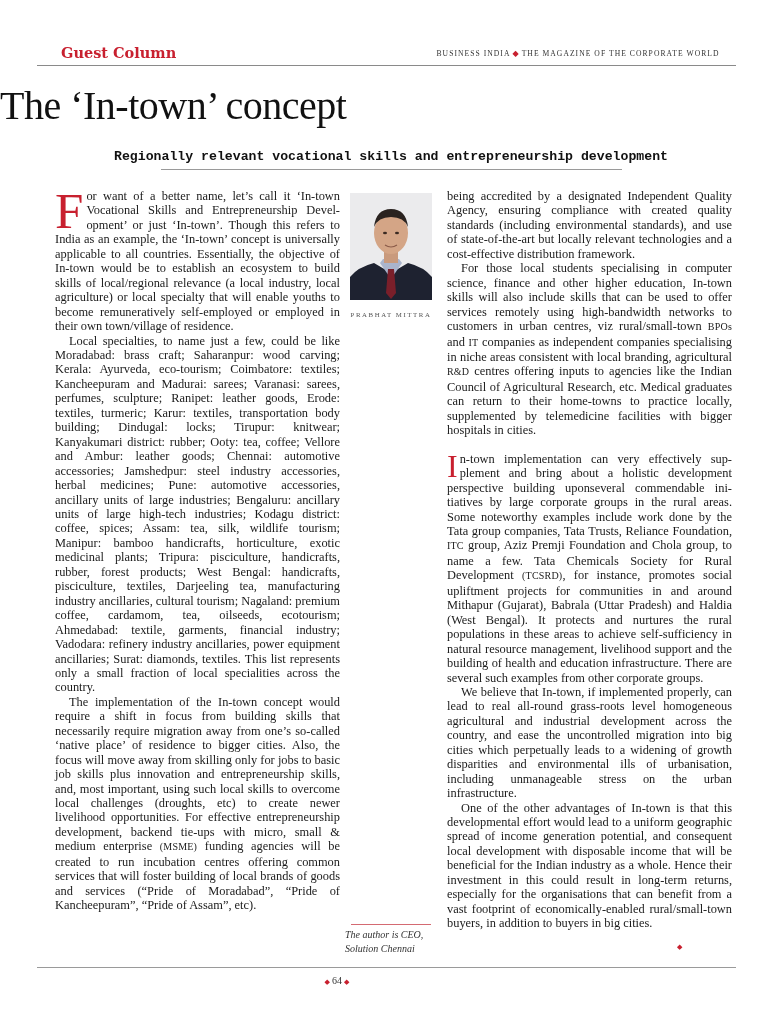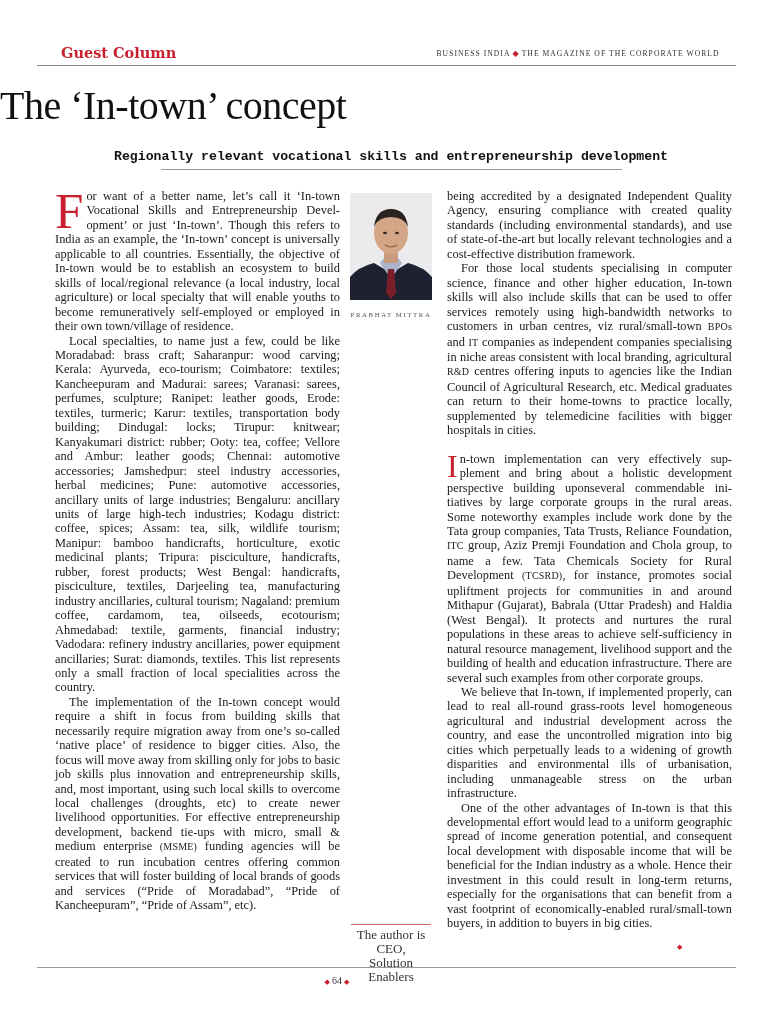--- a/index.html
+++ b/index.html
@@ -32,22 +32,22 @@
     .sc { font-size: 10px; letter-spacing: 0.2px; }
     .gap { height: 14px; }
 
     .photo { position: absolute; left: 350px; top: 193px; width: 82px; height: 107px; background: #e9e9eb;
       overflow: hidden; }
     .photo svg { display: block; }
     .author-name { position: absolute; left: 345px; top: 311px; width: 92px; text-align: center;
       font-size: 6.8px; letter-spacing: 1.6px; color: #555; }
 
     .author-rule { position: absolute; left: 351px; top: 924px; width: 80px; height: 1px; background: #d46a72; }
-    .author-note { position: absolute; left: 345px; top: 928px; width: 92px; text-align: center;
-      font-size: 13px; line-height: 14px; color: #333; }
+    .author-note { position: absolute; left: 345px; top: 928px; width: 92px; 
+      font-style: italic; font-size: 10px; line-height: 14px; color: #333; }
 
     .end-mark { position: absolute; left: 677px; top: 943px; color: #c8202f; font-size: 7px; }
 
     .rule-bottom { position: absolute; left: 37px; top: 967px; width: 699px; height: 1px; background: #9a9a9a; }
     .folio { position: absolute; left: 0; top: 975px; width: 674px; text-align: center; font-size: 10px; color: #333; }
     .folio .diamond { font-size: 7px; }
     .date-line { position: absolute; left: 0; top: 988px; width: 782px; text-align: center;
       font-size: 8.8px; letter-spacing: 1.4px; color: #333; }
   </style>
 </head>
@@ -94,21 +94,21 @@
     <p class="first"><span class="dropcap-small">I</span><span>n-town implementation can very effectively sup­plement and bring about a holistic development perspective building uponseveral commendable ini­tiatives by large corporate groups in the rural areas. Some noteworthy examples include work done by the Tata group companies, Tata Trusts, Reliance Foundation, </span><span class="sc">ITC</span><span> group, Aziz Premji Foundation and Chola group, to name a few. Tata Chemicals Society for Rural Development </span><span class="sc">(TCSRD)</span><span>, for instance, pro­motes social upliftment projects for communities in and around Mithapur (Gujarat), Babrala (Uttar Pradesh) and Haldia (West Bengal). It protects and nurtures the rural populations in these areas to achieve self-sufficiency in natural resource man­agement, livelihood support and the building of health and education infrastructure. There are sev­eral such examples from other corporate groups.</span></p>
     <p>We believe that In-town, if implemented prop­erly, can lead to real all-round grass-roots level homogeneous agricultural and industrial develop­ment across the country, and ease the uncontrolled migration into big cities which perpetually leads to a widening of growth disparities and environmen­tal ills of urbanisation, including unmanageable stress on the urban infrastructure.</p>
     <p>One of the other advantages of In-town is that this developmental effort would lead to a uniform geographic spread of income generation potential, and consequent local development with dispos­able income that will be beneficial for the Indian industry as a whole. Hence their investment in this could result in long-term returns, especially for the organisations that can benefit from a vast footprint of economically-enabled rural/small-town buyers, in addition to buyers in big cities.</p>
   </div>
 
   <div class="end-mark">◆</div>
 
   <div class="author-rule"></div>
   <div class="author-note">
     <div>The author is CEO,</div>
-    <div>Solution Enablers</div>
+    <div>Solution Chennai</div>
   </div>
 
   <div class="rule-bottom"></div>
   <div class="folio">
     <span class="diamond">◆</span><span>64</span><span class="diamond">◆</span>
   </div>
 
 </div>
 
 </body></html>

